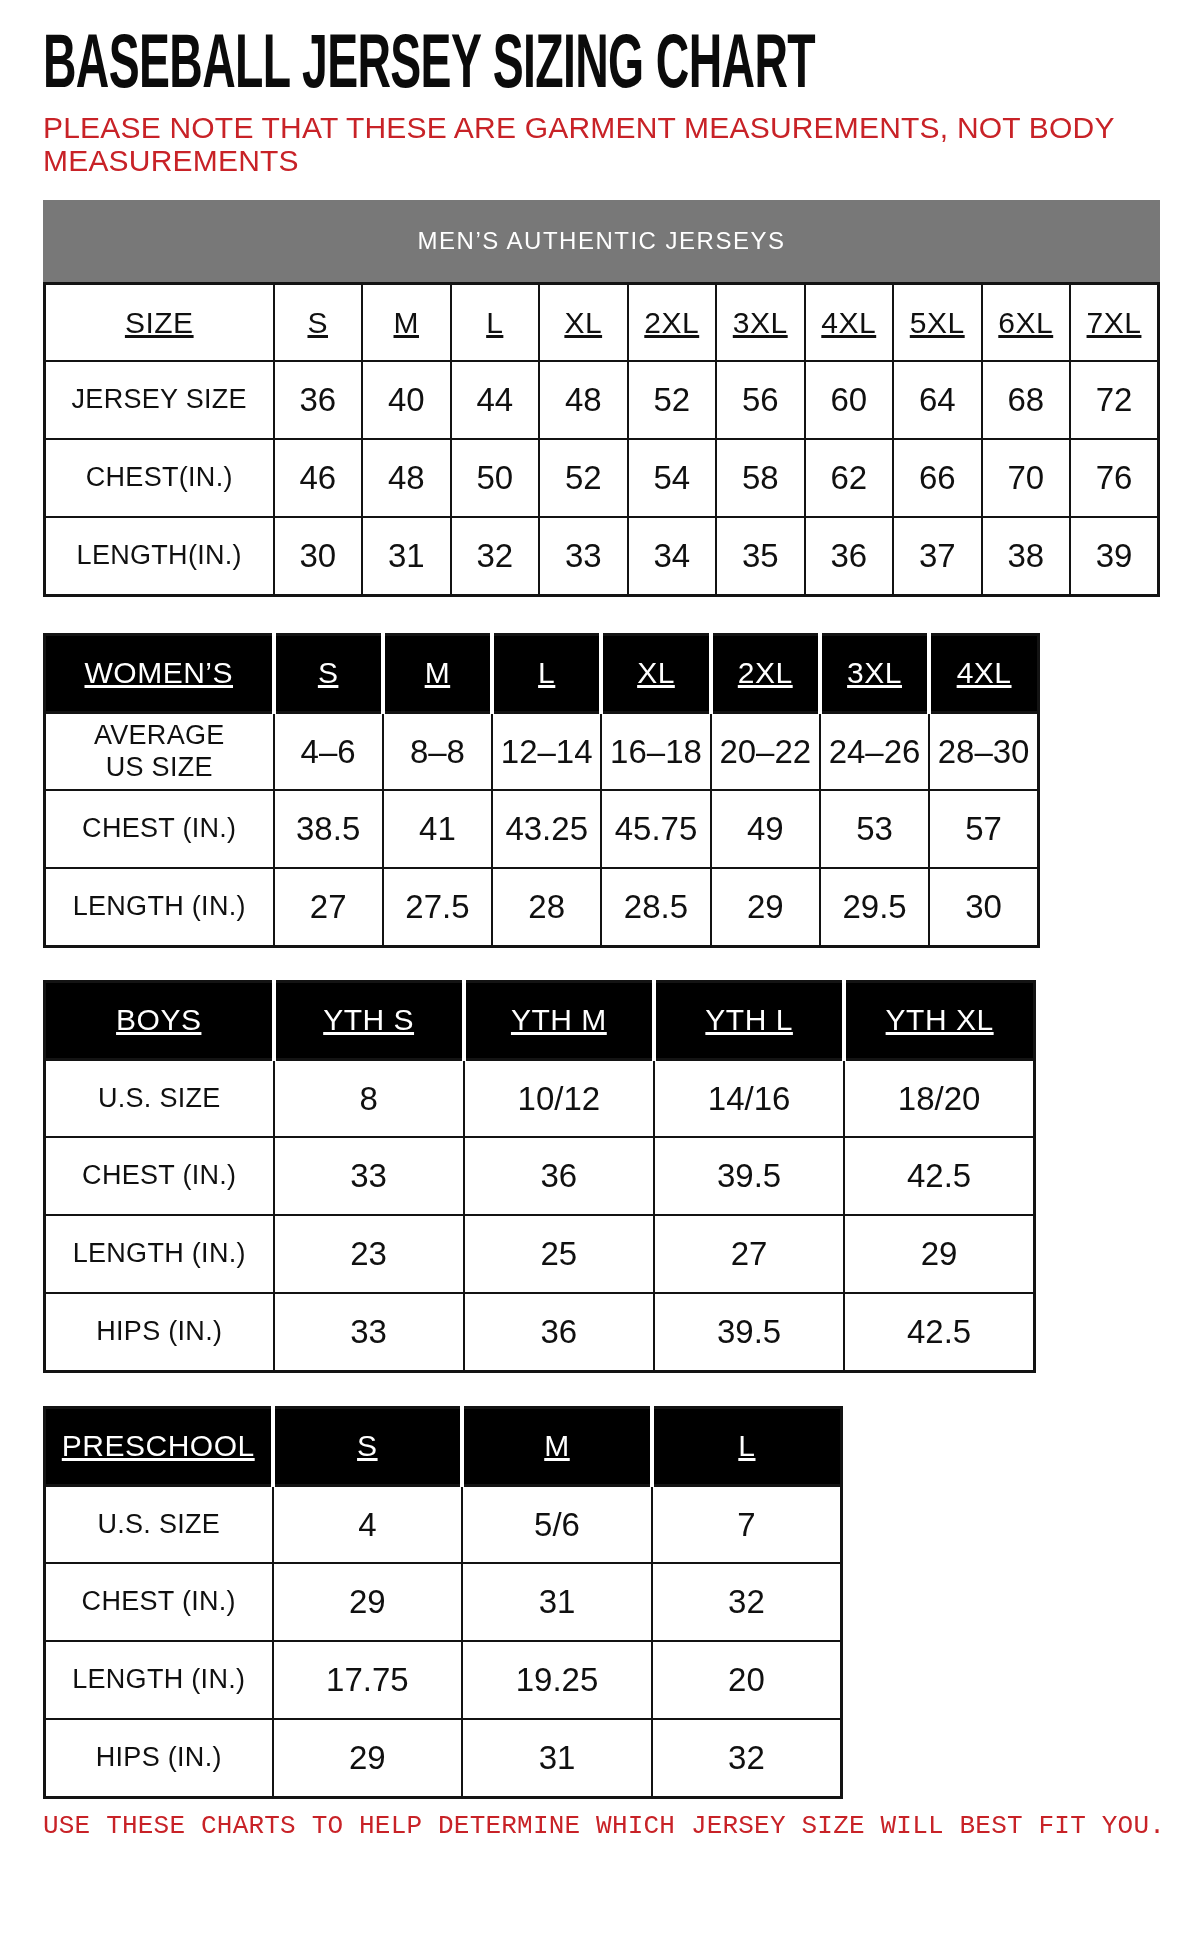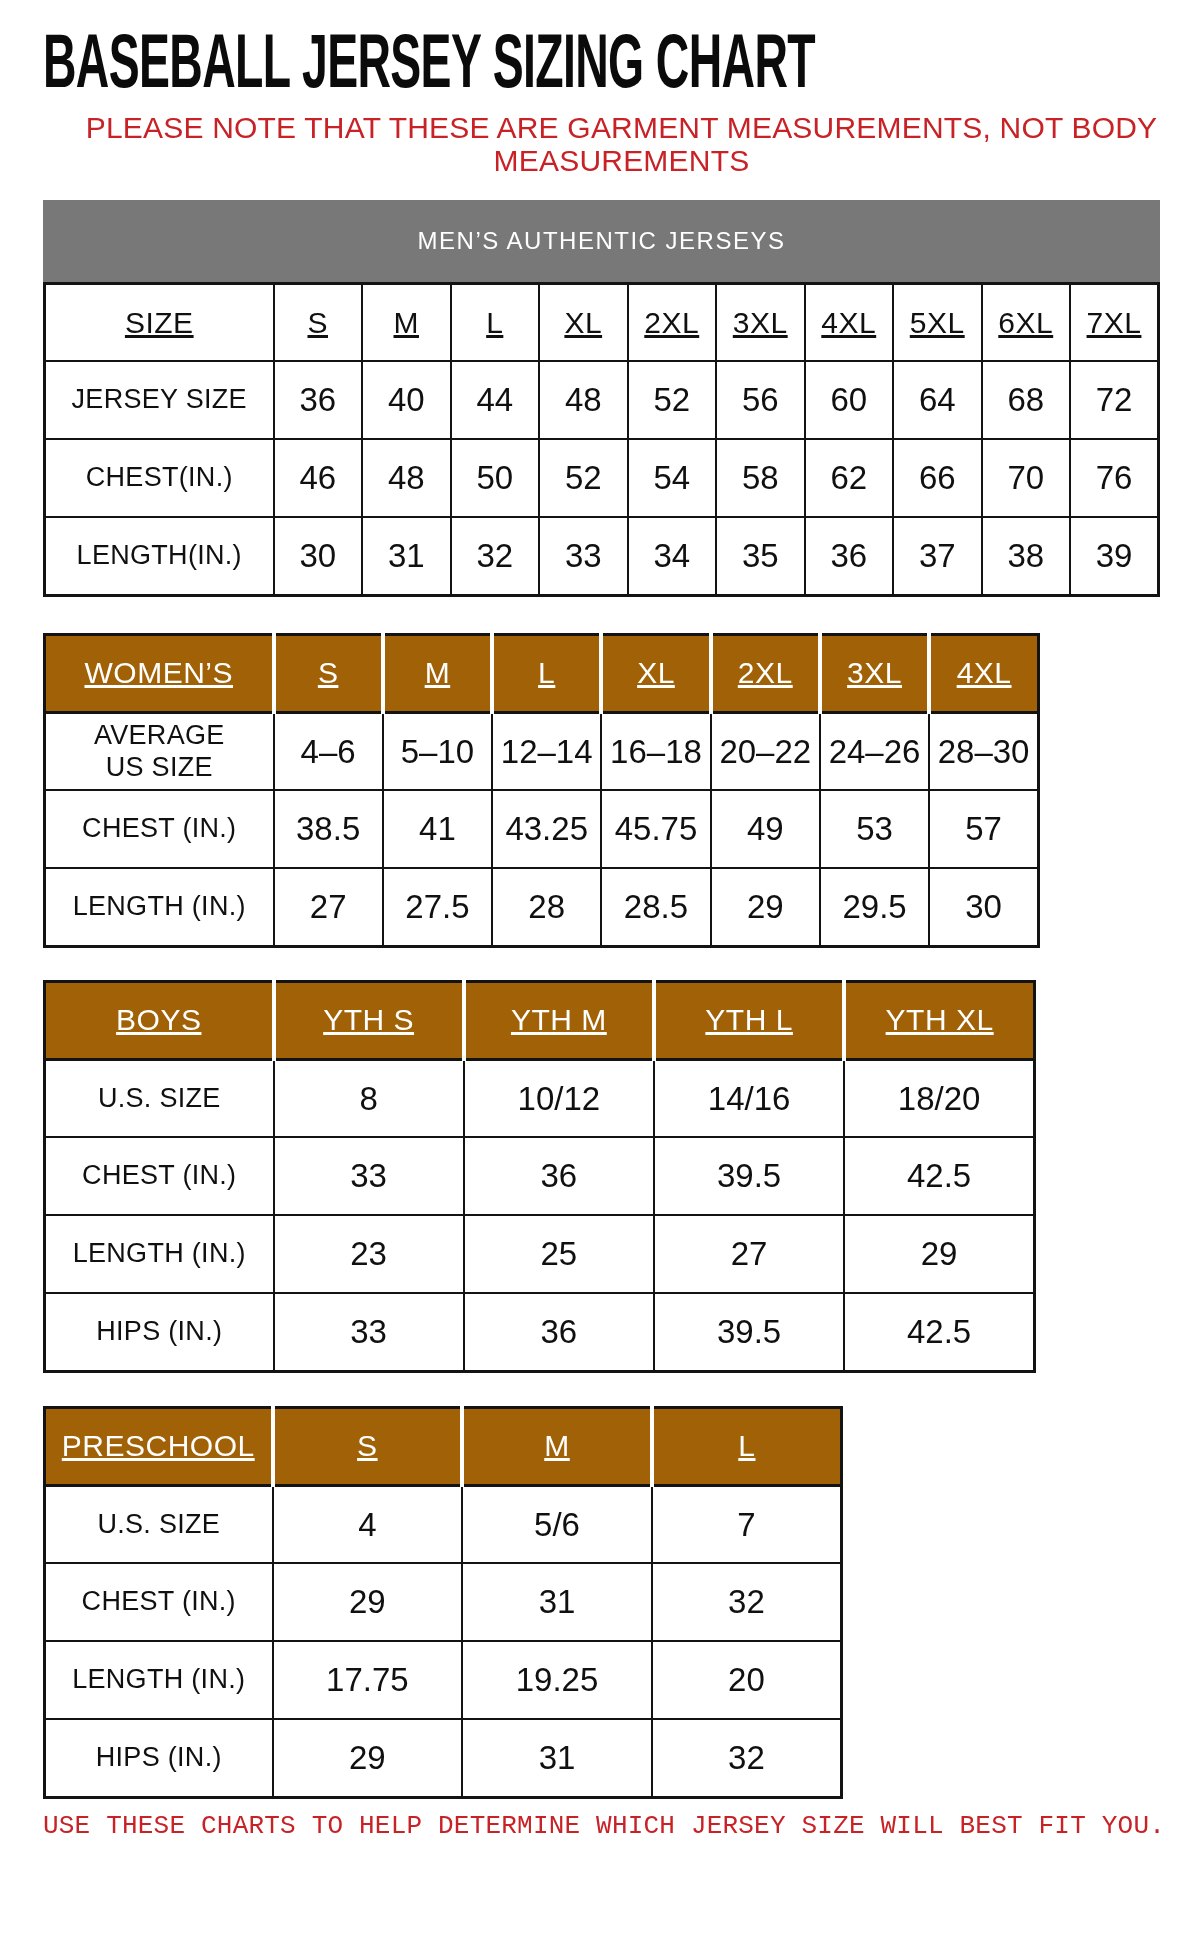--- a/index.html
+++ b/index.html
@@ -23,21 +23,20 @@
     transform: scaleX(0.61);
     transform-origin: 0 50%;
   }
 
   .note {
     margin: 14px 0 12px 0;
     font-size: 30px;
     line-height: 1.12;
     color: #c82227;
     letter-spacing: 0.2px;
-    text-align: center;
   }
 
   .banner {
     width: 1117px;
     height: 82px;
     margin-top: 22px;
     background: #787878;
     color: #ffffff;
     display: flex;
     align-items: center;
@@ -62,21 +61,21 @@
   .sz col:first-child { width: 229px; }
 
   .t-mens      { width: 1117px; }
   .t-womens    { width: 997px;  margin-top: 36px; }
   .t-boys      { width: 993px;  margin-top: 32px; }
   .t-preschool { width: 800px;  margin-top: 33px; }
   .t-preschool col:first-child { width: 228px; }
 
   .hd { font-size: 30px; letter-spacing: 0.5px; text-decoration: underline; }
   .style-gray .hd {
-    background: #a16207;
+    background: #000000;
     color: #ffffff;
     border-top: 2px solid #7f1d1d;
     border-bottom: 3px solid #131313;
     border-left: 4px solid #ffffff;
   }
   .style-gray .hd:first-child { border-left: 2px solid #131313; }
   .style-gray .hd:last-child  { border-right: 2px solid #131313; }
 
   .lbl { font-size: 27px; letter-spacing: 0.3px; white-space: pre-line; line-height: 1.18; }
   .num { font-size: 33px; }
@@ -199,21 +198,21 @@
               <th class="hd">2XL</th>
               <th class="hd">3XL</th>
               <th class="hd">4XL</th>
             </tr>
           </thead>
           <tbody>
             <tr>
               <td class="lbl">AVERAGE
 US SIZE</td>
               <td class="num">4–6</td>
-              <td class="num">5–10</td>
+              <td class="num">8–8</td>
               <td class="num">12–14</td>
               <td class="num">16–18</td>
               <td class="num">20–22</td>
               <td class="num">24–26</td>
               <td class="num">28–30</td>
             </tr>
             <tr>
               <td class="lbl">CHEST (IN.)</td>
               <td class="num">38.5</td>
               <td class="num">41</td>

